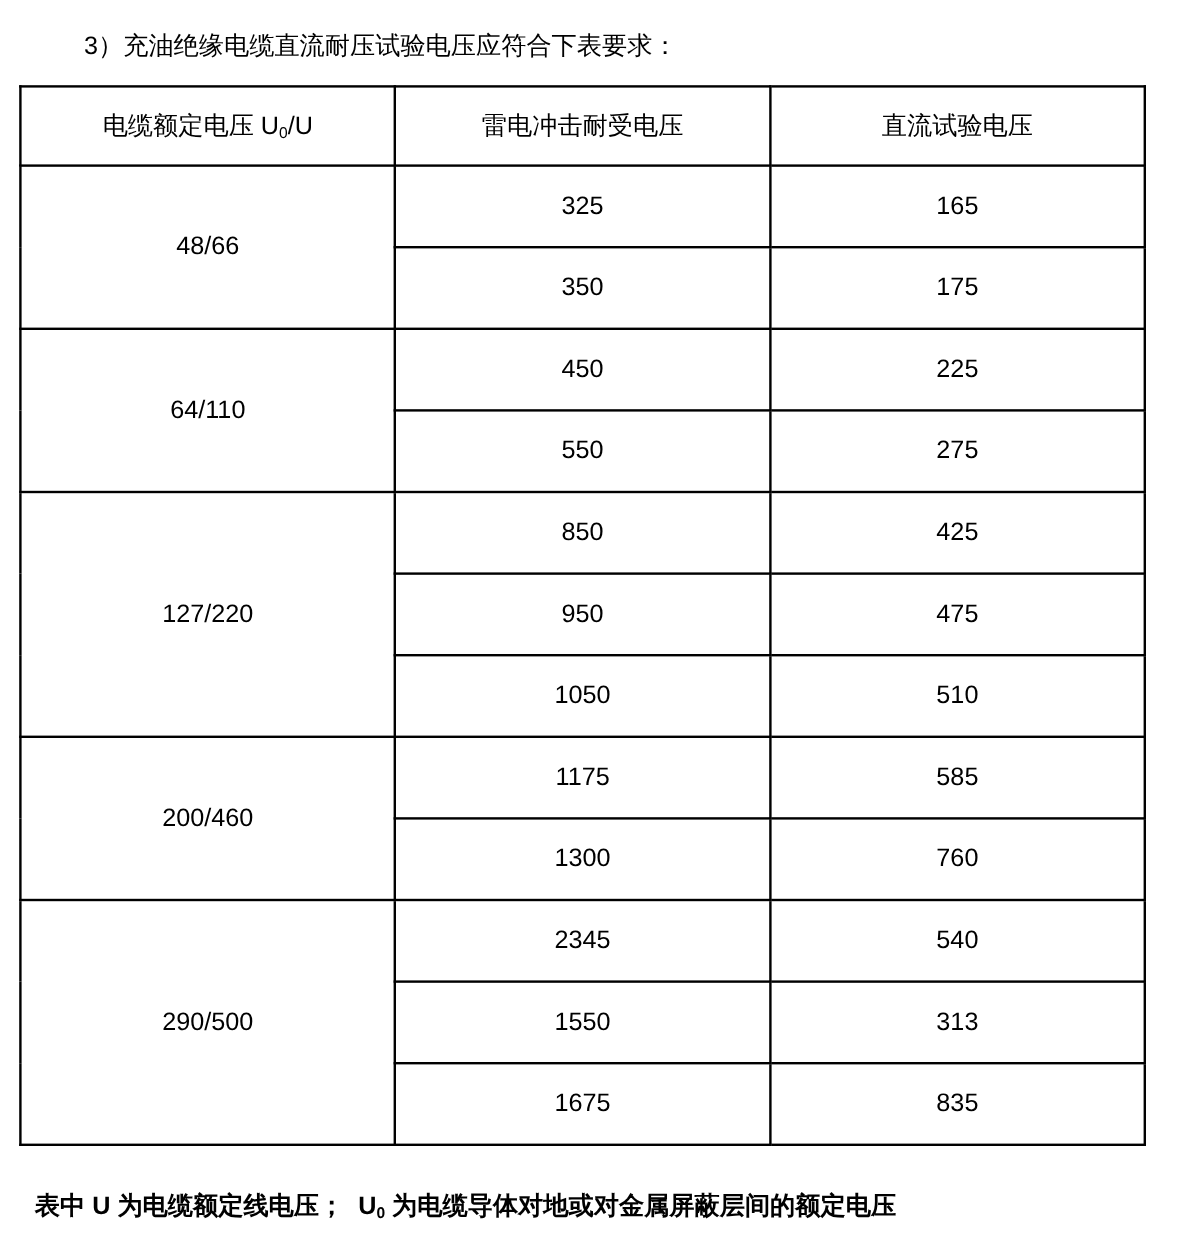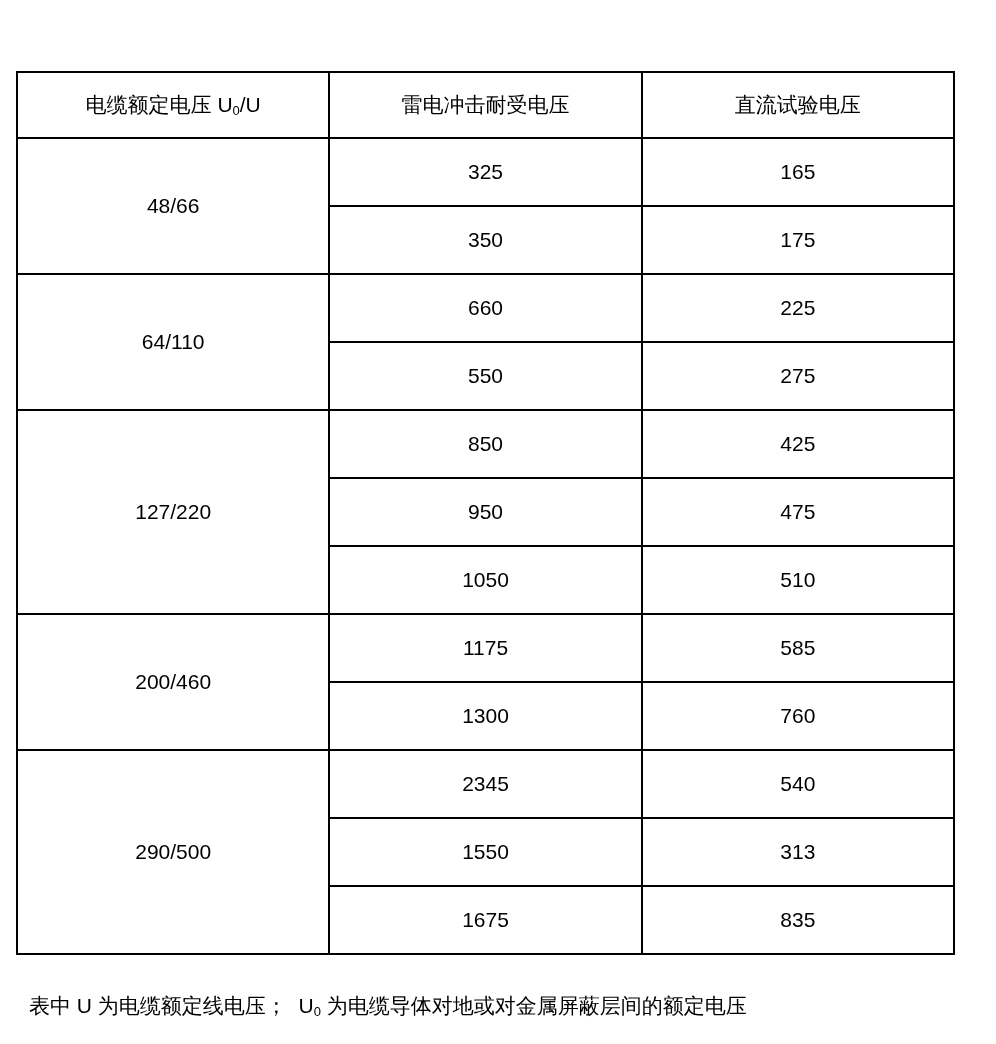--- a/index.html
+++ b/index.html
@@ -53,27 +53,29 @@
     bottom: -0.25em;
   }
   .footnote {
     margin: 0;
     position: absolute;
     top: 993px;
     left: 29px;
     font-size: 21px;
     line-height: 26px;
     white-space: pre-wrap;
+    font-weight: bold;
   }
 </style>
 </head>
 <body>
 
 <div class="page">
 
+  <p class="title">3）充油绝缘电缆直流耐压试验电压应符合下表要求：</p>
 
   <table class="voltage-table">
     <colgroup>
         <col>
         <col>
         <col>
       </colgroup>
     <thead>
       <tr class="header-row">
         <th><span>电缆额定电压 U</span><sub class="u-sub">0</sub><span>/U</span></th>
@@ -88,21 +90,21 @@
         <td>325</td>
         <td>165</td>
       </tr>
       <tr class="data-row">
         <td>350</td>
         <td>175</td>
       </tr>
 
       <tr class="data-row">
         <td rowspan="2">64/110</td>
-        <td>660</td>
+        <td>450</td>
         <td>225</td>
       </tr>
       <tr class="data-row">
         <td>550</td>
         <td>275</td>
       </tr>
 
       <tr class="data-row">
         <td rowspan="3">127/220</td>
         <td>850</td>

